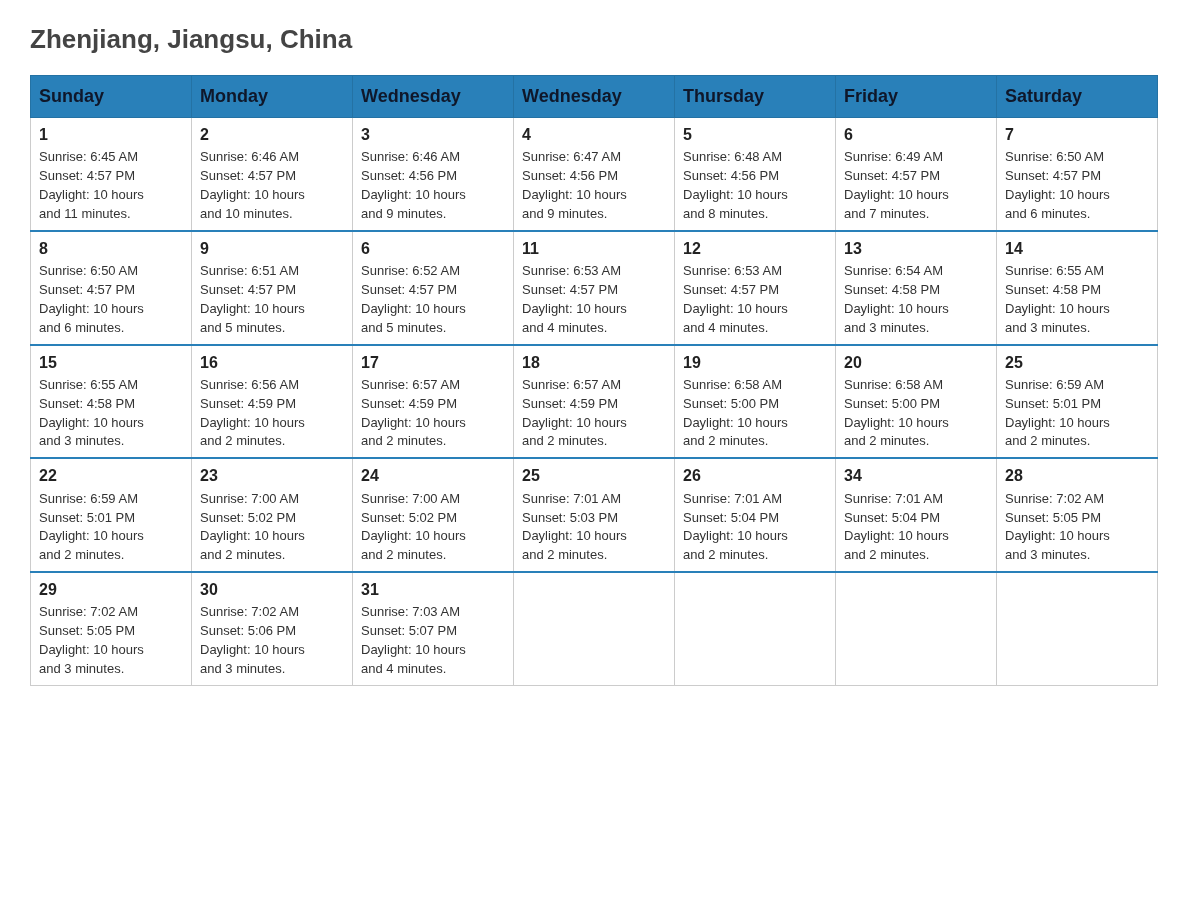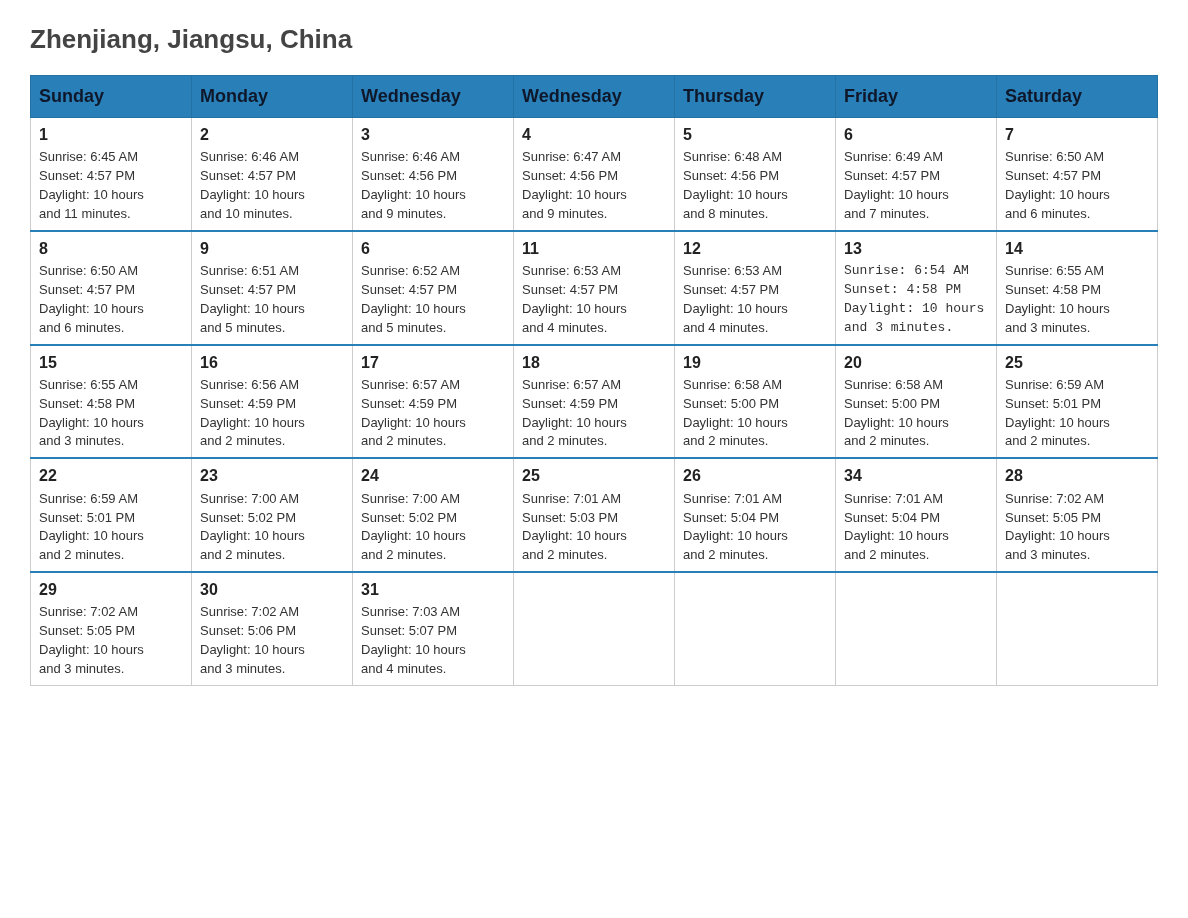--- a/index.html
+++ b/index.html
@@ -201,21 +201,21 @@
         </td>
         <td>
           <span class="day-number">12</span>
           <div class="day-info" style="white-space: pre-line;">Sunrise: 6:53 AM
 Sunset: 4:57 PM
 Daylight: 10 hours
 and 4 minutes.</div>
         </td>
         <td>
           <span class="day-number">13</span>
-          <div class="day-info" style="white-space: pre-line; font-family: Liberation Mono, monospace;">Sunrise: 6:54 AM
+          <div class="day-info" style="white-space: pre-line;">Sunrise: 6:54 AM
 Sunset: 4:58 PM
 Daylight: 10 hours
 and 3 minutes.</div>
         </td>
         <td>
           <span class="day-number">14</span>
           <div class="day-info" style="white-space: pre-line;">Sunrise: 6:55 AM
 Sunset: 4:58 PM
 Daylight: 10 hours
 and 3 minutes.</div>

